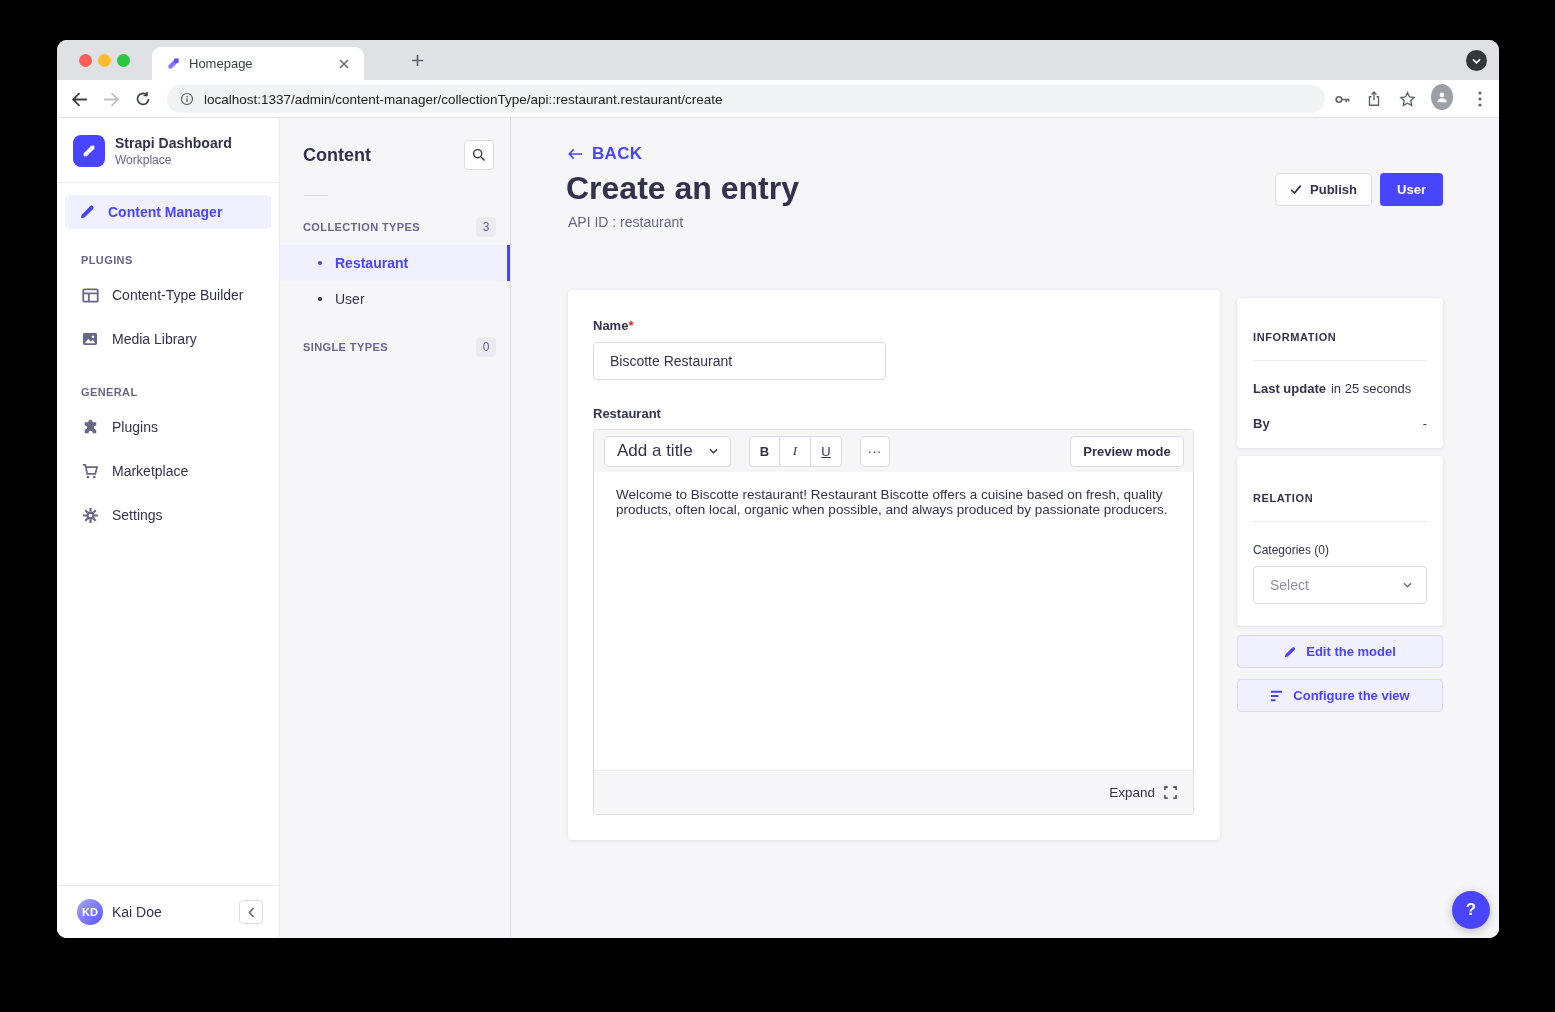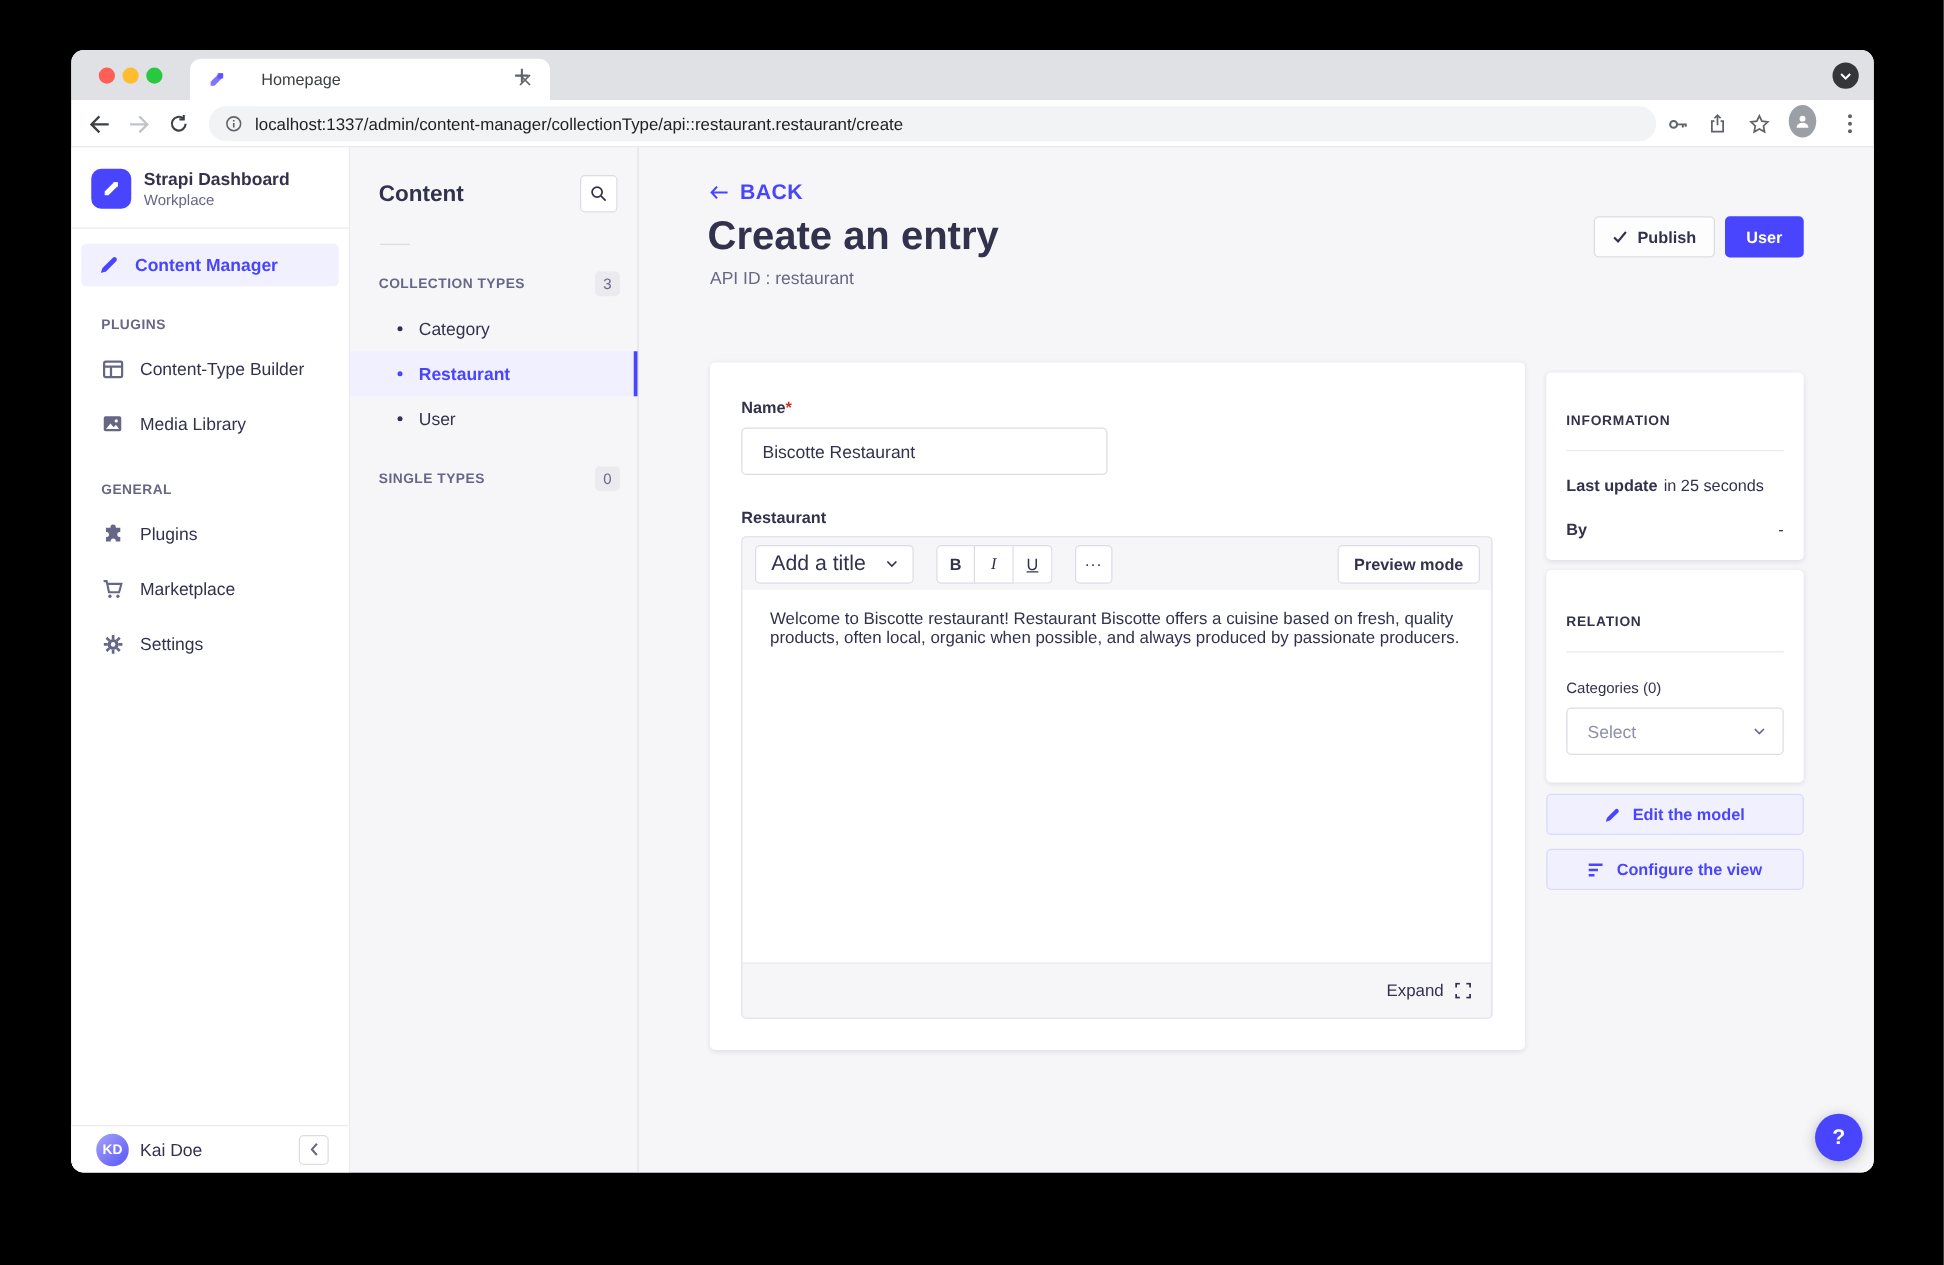--- a/index.html
+++ b/index.html
@@ -16,23 +16,23 @@
     border-radius:10px; overflow:hidden; background:#fff;
     box-shadow:0 12px 48px rgba(0,0,0,.55);
   }
   
   .tabstrip { height:40px; background:#dfe1e5; position:relative; }
   .dot { position:absolute; top:14px; width:13px; height:13px; border-radius:50%; }
   .dot.red{ left:22px; background:#ff5f57; }
   .dot.yellow{ left:41px; background:#febc2e; }
   .dot.green{ left:60px; background:#28c840; }
   .tab {
-    position:absolute; left:95px; top:7px; width:288px; height:33px;
+    position:absolute; left:95px; top:7px; width:212px; height:33px;
     background:#fff; border-radius:9px 9px 0 0;
-    display:flex; align-items:center; gap:28px; padding:0 12px 0 14px;
+    display:flex; align-items:center; gap:8px; padding:0 12px 0 14px;
   }
   .tab-title { font-size:13px; color:#3c4043; flex:1; white-space:nowrap; overflow:hidden; }
   .tab-close { width:16px; height:16px; display:flex; align-items:center; justify-content:center; color:#5f6368; }
   .newtab { position:absolute; left:348px; top:8px; width:24px; height:24px; display:flex; align-items:center; justify-content:center; color:#5f6368; }
   .chrome-down { position:absolute; right:12px; top:10px; width:21px; height:21px; border-radius:50%; background:#35363a; display:flex; align-items:center; justify-content:center; }
   .btoolbar { height:38px; background:#fff; border-bottom:1px solid #e1e3e6; position:relative; }
   .nav-ic { position:absolute; top:8px; width:22px; height:22px; display:flex; align-items:center; justify-content:center; }
   .urlbar {
     position:absolute; left:110px; top:5px; width:1158px; height:28px;
     background:#f1f3f4; border-radius:14px; display:flex; align-items:center; gap:10px; padding:0 13px;
@@ -48,21 +48,21 @@
   .brand-sub { font-size:12px; color:#666687; margin-top:2px; }
   .nav-divider { height:1px; background:#eaeaef; }
   .cm-item {
     margin:12px 8px 0; height:34px; border-radius:4px; background:#f0f0ff;
     display:flex; align-items:center; gap:12px; padding:0 13px;
     color:#4945ff; font-size:14px; font-weight:bold; cursor:pointer;
   }
   .nav-section-header { margin:25px 0 7px 24px; font-size:11px; font-weight:bold; color:#666687; letter-spacing:.4px; }
   .nav-item { height:44px; display:flex; align-items:center; gap:13px; padding:0 24px; font-size:14px; color:#32324d; cursor:pointer; }
   .nav-icon { width:18px; height:18px; flex:none; color:#666687; display:flex; align-items:center; justify-content:center; }
-  .nav-footer { position:absolute; left:0; right:0; bottom:0; height:38px; border-top:1px solid #eaeaef; display:flex; align-items:center; padding:0 16px 0 20px; gap:9px; background:#fff;justify-content:flex-end; }
+  .nav-footer { position:absolute; left:0; right:0; bottom:0; height:53px; border-top:1px solid #eaeaef; display:flex; align-items:center; padding:0 16px 0 20px; gap:9px; background:#fff;justify-content:flex-end; }
   .avatar {
     width:26px; height:26px; border-radius:50%;
     background:linear-gradient(135deg,#a5a4fb 0%,#5854f7 100%);
     color:#fff; font-size:11px; font-weight:bold;
     display:flex; align-items:center; justify-content:center; flex:none;
   }
   .user-name { font-size:14px; color:#32324d; flex:1; }
   .collapse-btn { width:24px; height:24px; border:1px solid #dcdce4; background:#fff; border-radius:4px; color:#666687; display:flex; align-items:center; justify-content:center; cursor:pointer; }
   
   .subnav { width:231px; background:#f6f6f9; border-right:1px solid #dcdce4; position:relative; flex:none; }
@@ -321,24 +321,20 @@
               </svg>
           </span>
         </span>
       </div>
       <div class="subnav-divider"></div>
 
       <div class="type-header">
         <span class="type-header-label">COLLECTION TYPES</span>
         <span class="count-badge">3</span>
       </div>
-      <div class="type-item">
-        <span class="bullet"></span>
-        <span>Category</span>
-      </div>
       <div class="type-item selected">
         <span class="bullet"></span>
         <span>Restaurant</span>
       </div>
       <div class="type-item">
         <span class="bullet"></span>
         <span>User</span>
       </div>
 
       <div class="type-header single-types">

